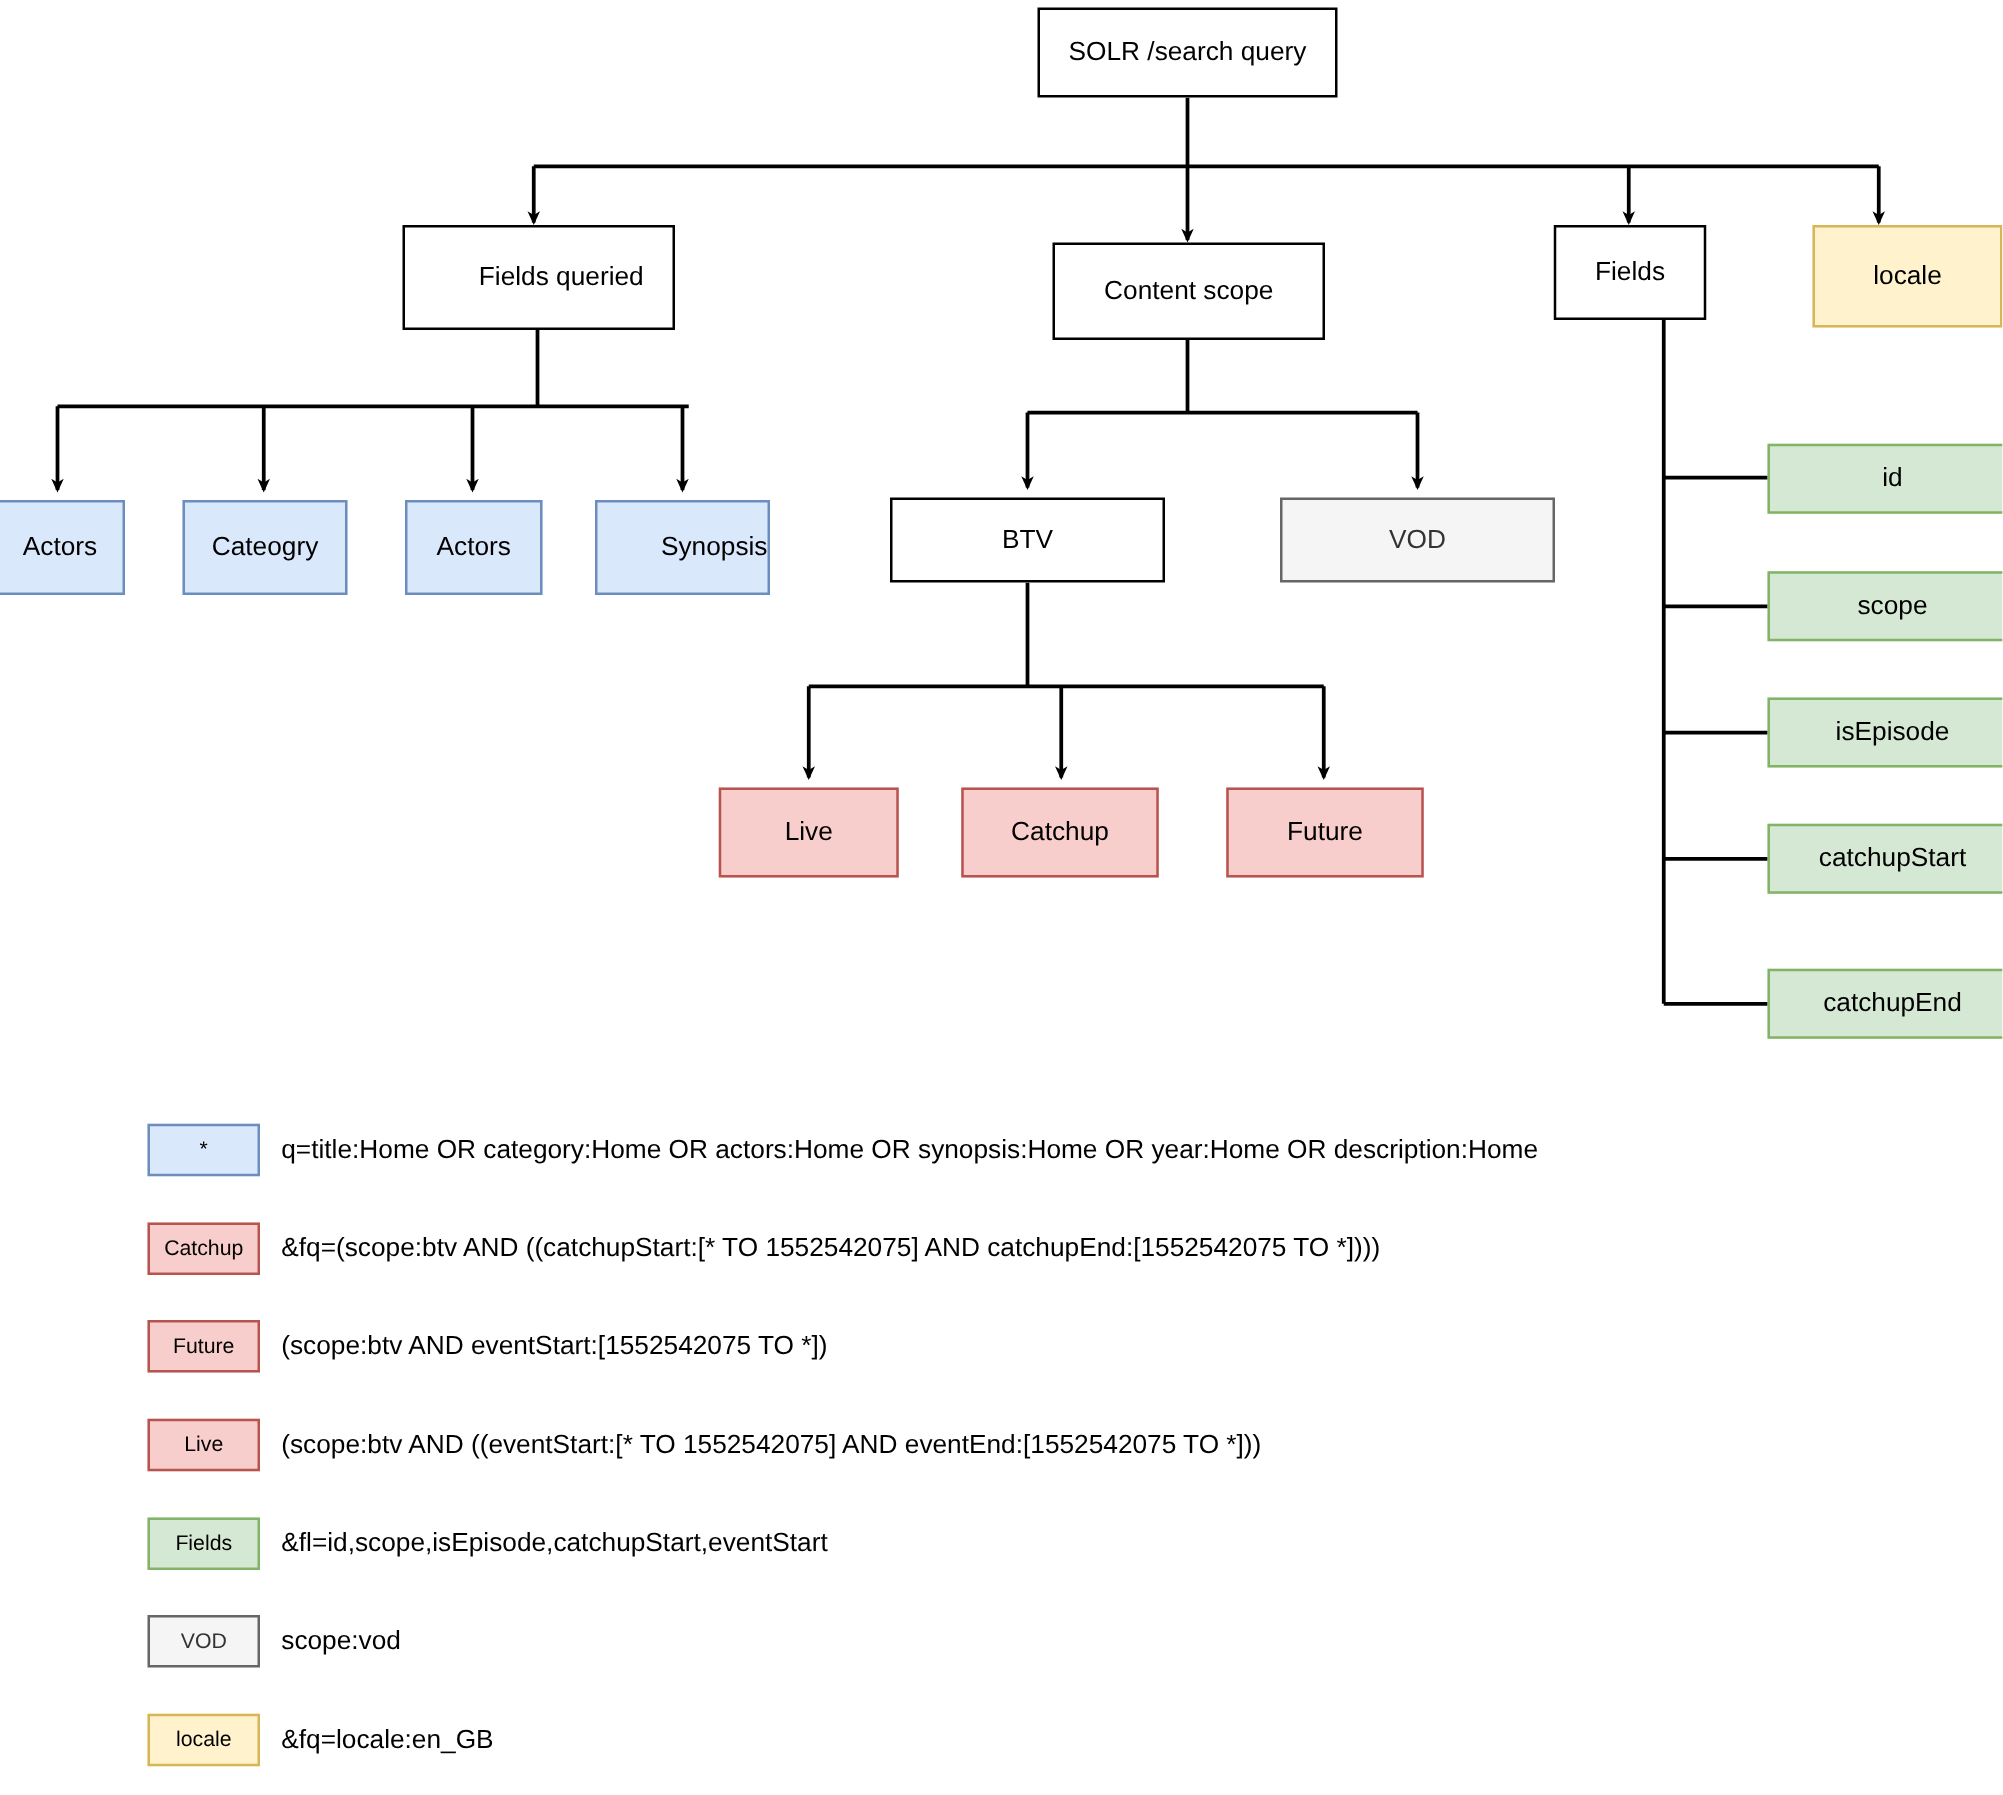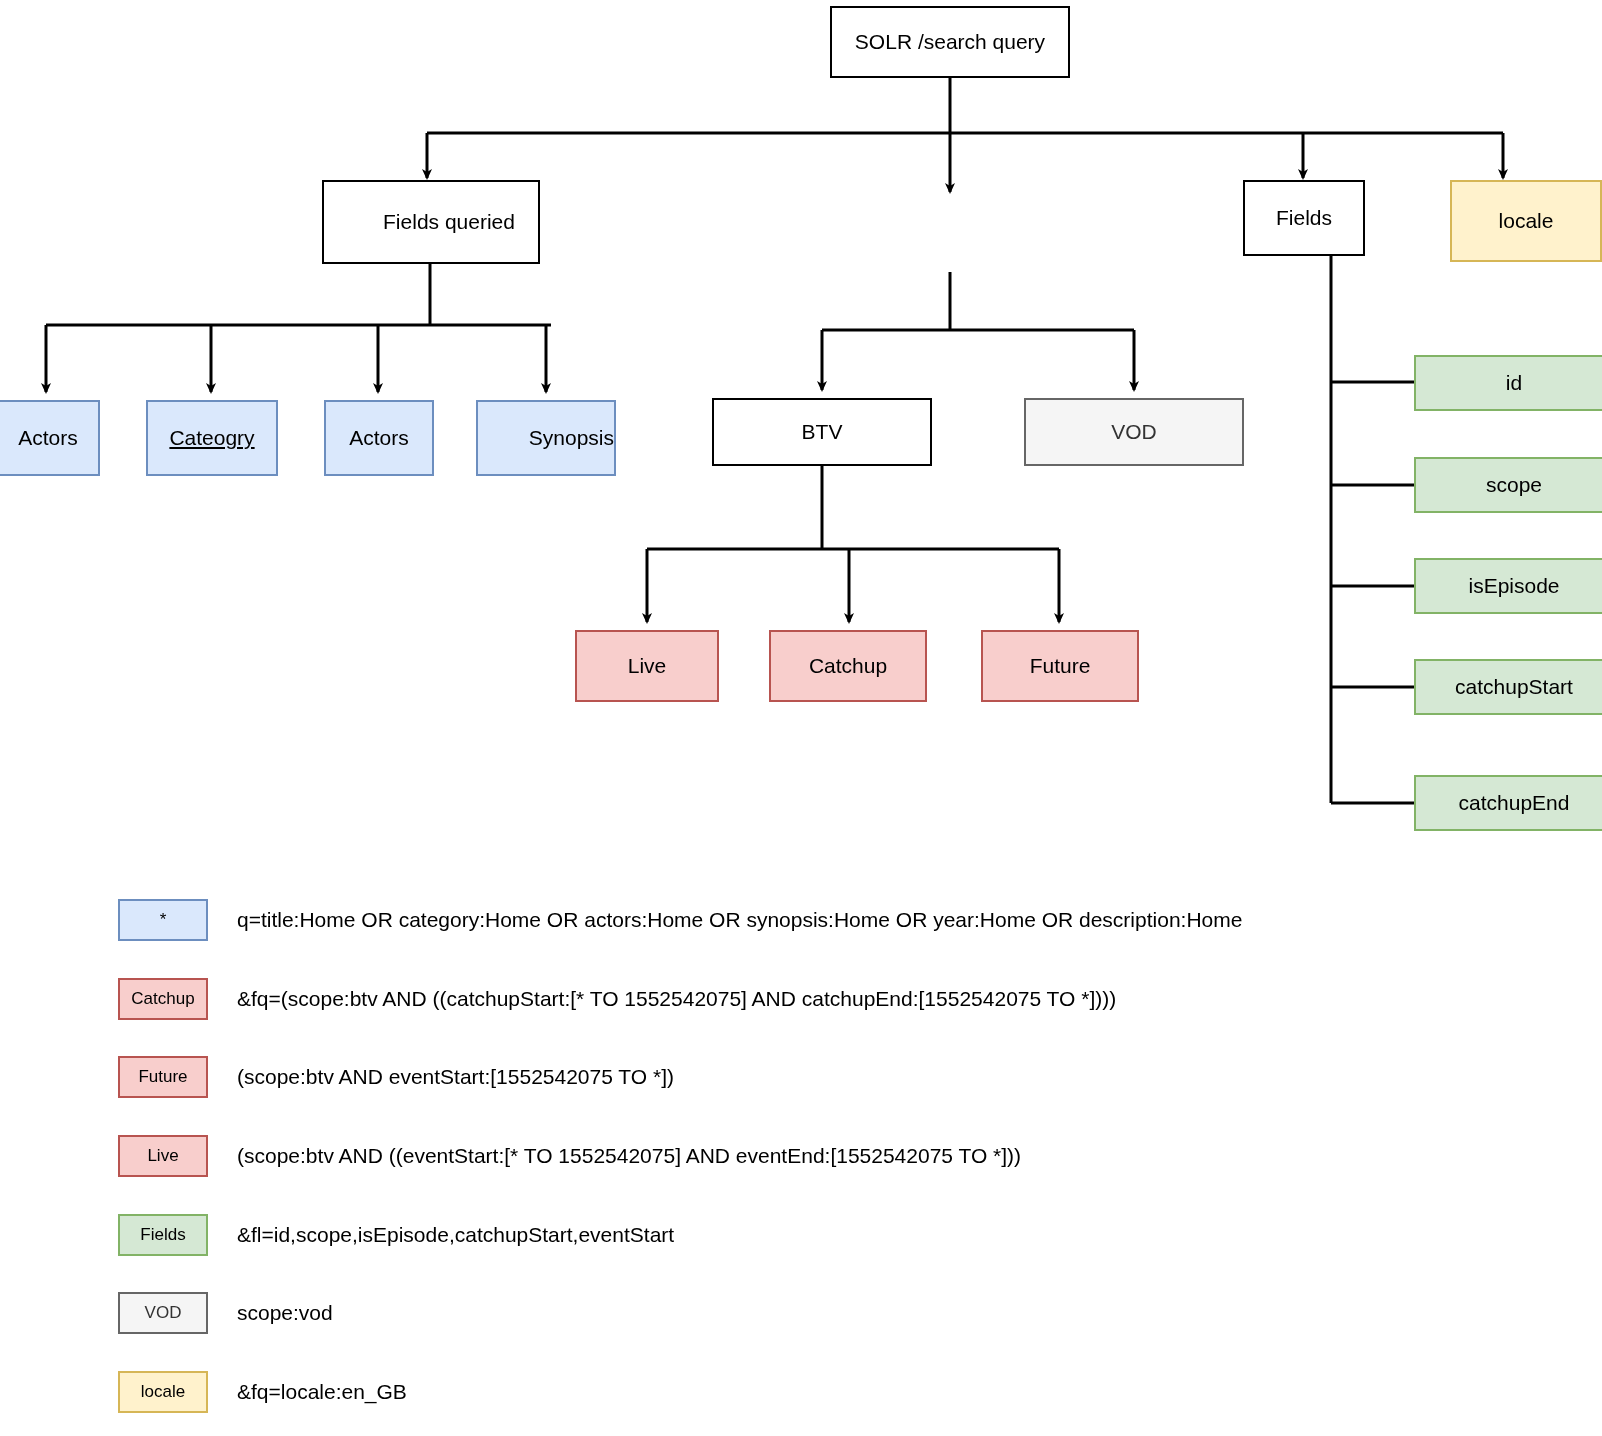--- a/index.html
+++ b/index.html
@@ -57,21 +57,21 @@
     font-size: 17px;
     color: #000;
     flex: 0 0 auto;
   }
   .swatch.blue   { background: #dae8fc; border-color: #6c8ebf; }
   .swatch.red    { background: #f8cecc; border-color: #b85450; }
   .swatch.green  { background: #d5e8d4; border-color: #82b366; }
   .swatch.yellow { background: #fff2cc; border-color: #d6b656; }
   .swatch.gray   { background: #f5f5f5; border-color: #666666; color: #333; }
   .legend-text {
-    margin-left: 29px;
+    margin-left: 17px;
     font-size: 21px;
     color: #000;
     white-space: nowrap;
   }
 </style>
 </head>
 <body>
 
 <div id="canvas">
 
@@ -120,33 +120,36 @@
   </svg>
 
   <div class="node" style="left:830px; top:6px; width:240px; height:72px;">
     <span>SOLR /search query</span>
   </div>
 
   <div class="node" style="left:322px; top:180px; width:218px; height:84px;padding-left:36px;">
     <span>Fields queried</span>
   </div>
 
+  <div class="node" style="left:842px; top:194px; width:218px; height:78px;">
+    <span>Content scope</span>
+  </div>
 
   <div class="node" style="left:1243px; top:180px; width:122px; height:76px;">
     <span>Fields</span>
   </div>
 
   <div class="node yellow" style="left:1450px; top:180px; width:152px; height:82px;">
     <span>locale</span>
   </div>
 
   <div class="node blue" style="left:-4px; top:400px; width:104px; height:76px;">
     <span>Actors</span>
   </div>
-  <div class="node blue" style="left:146px; top:400px; width:132px; height:76px;text-decoration:underline;">
+  <div class="node blue" style="left:146px; top:400px; width:132px; height:76px;">
     <span>Cateogry</span>
   </div>
   <div class="node blue" style="left:324px; top:400px; width:110px; height:76px;">
     <span>Actors</span>
   </div>
   <div class="node blue" style="left:476px; top:400px; width:140px; height:76px;justify-content:flex-end;">
     <span>Synopsis</span>
   </div>
 
   <div class="node" style="left:712px; top:398px; width:220px; height:68px;">

